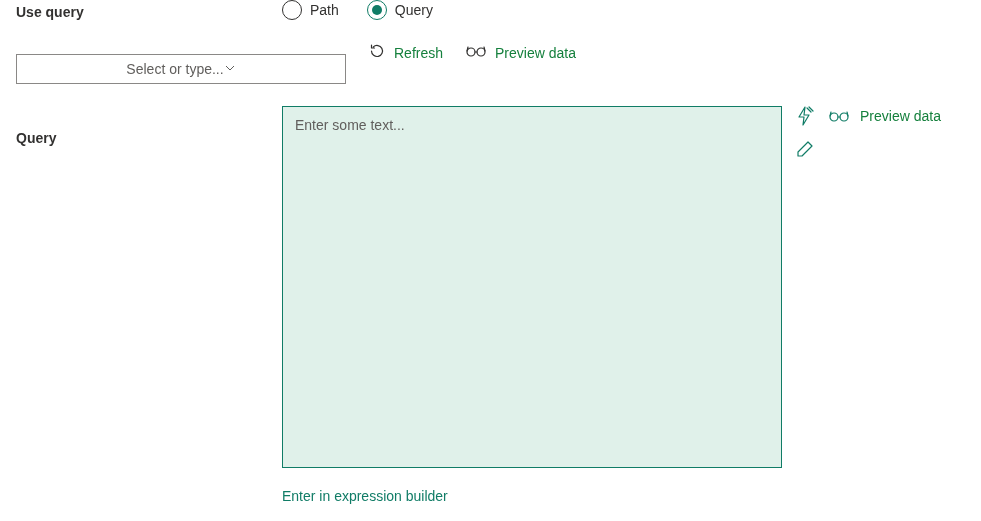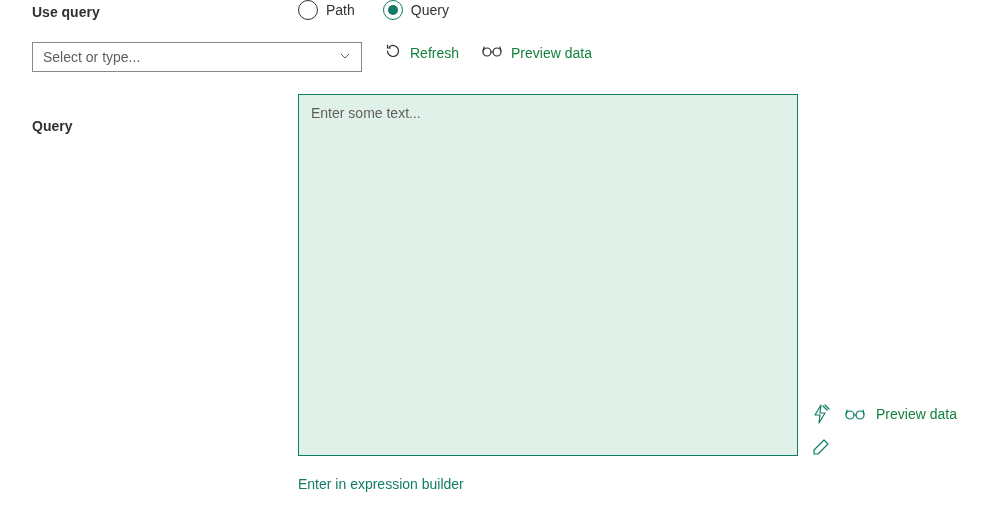--- a/index.html
+++ b/index.html
@@ -5,21 +5,21 @@
     * { box-sizing: border-box; }
     body {
       margin: 0;
       padding: 0;
       font-family: "Segoe UI", Arial, sans-serif;
       font-size: 14px;
       color: #323130;
       background: #ffffff;
       width: 981px;
     }
-    .form { padding: 0 18px 18px 32px; }
+    .form { padding: 0 18px 18px 16px; }
     .row { display: flex; align-items: flex-start; margin-top: 0; }
     .row + .row { margin-top: 22px; }
     .label-col { width: 266px; font-weight: 600; padding-top: 4px; }
     .asterisk { color: #a4262c; margin-left: 2px; }
     .control-col { flex: 1; display: flex; align-items: flex-start; }
 
     
     .radio-group { display: flex; align-items: center; gap: 28px; }
     .radio { display: inline-flex; align-items: center; gap: 8px; cursor: pointer; }
     .radio .circle {
@@ -28,32 +28,32 @@
     }
     .radio.selected .circle { border-color: #107c66; }
     .radio.selected .dot {
       width: 10px; height: 10px; border-radius: 50%; background: #107c66;
     }
     .radio .text { font-size: 14px; }
 
     
     .combo {
       width: 330px; height: 30px; border: 1px solid #8a8886;
-      display: flex; align-items: center; justify-content: space-between;
-      padding: 0 10px; color: #605e5c; cursor: pointer; background: #fff;
+      display: flex; align-items: center; justify-content: center;
+      padding: 0 10px; color: #605e5c; cursor: pointer; background: #fff; margin-top: 12px;
     }
     .chevron { color: #605e5c; }
 
     
     .action-row { display: flex; align-items: center; gap: 22px; margin-left: 22px; }
     .action { display: inline-flex; align-items: center; gap: 8px; cursor: pointer; color: #15803d; }
     .action svg { stroke: #323130; }
 
     
-    .query-wrap { display: flex; align-items: flex-end; }
+    .query-wrap { display: flex; align-items: flex-start; }
     .query-box {
       width: 500px; height: 362px; border: 1px solid #107c66;
       background: #e0f1ea; padding: 10px 12px; color: #605e5c;
     }
     .query-side {
       margin-left: 14px; display: flex; flex-direction: column; gap: 14px; align-items: flex-start;
     }
     .side-row { display: flex; align-items: center; gap: 10px; }
     .side-icon { cursor: pointer; display: inline-flex; }
     .side-icon svg { stroke: #107c66; }

